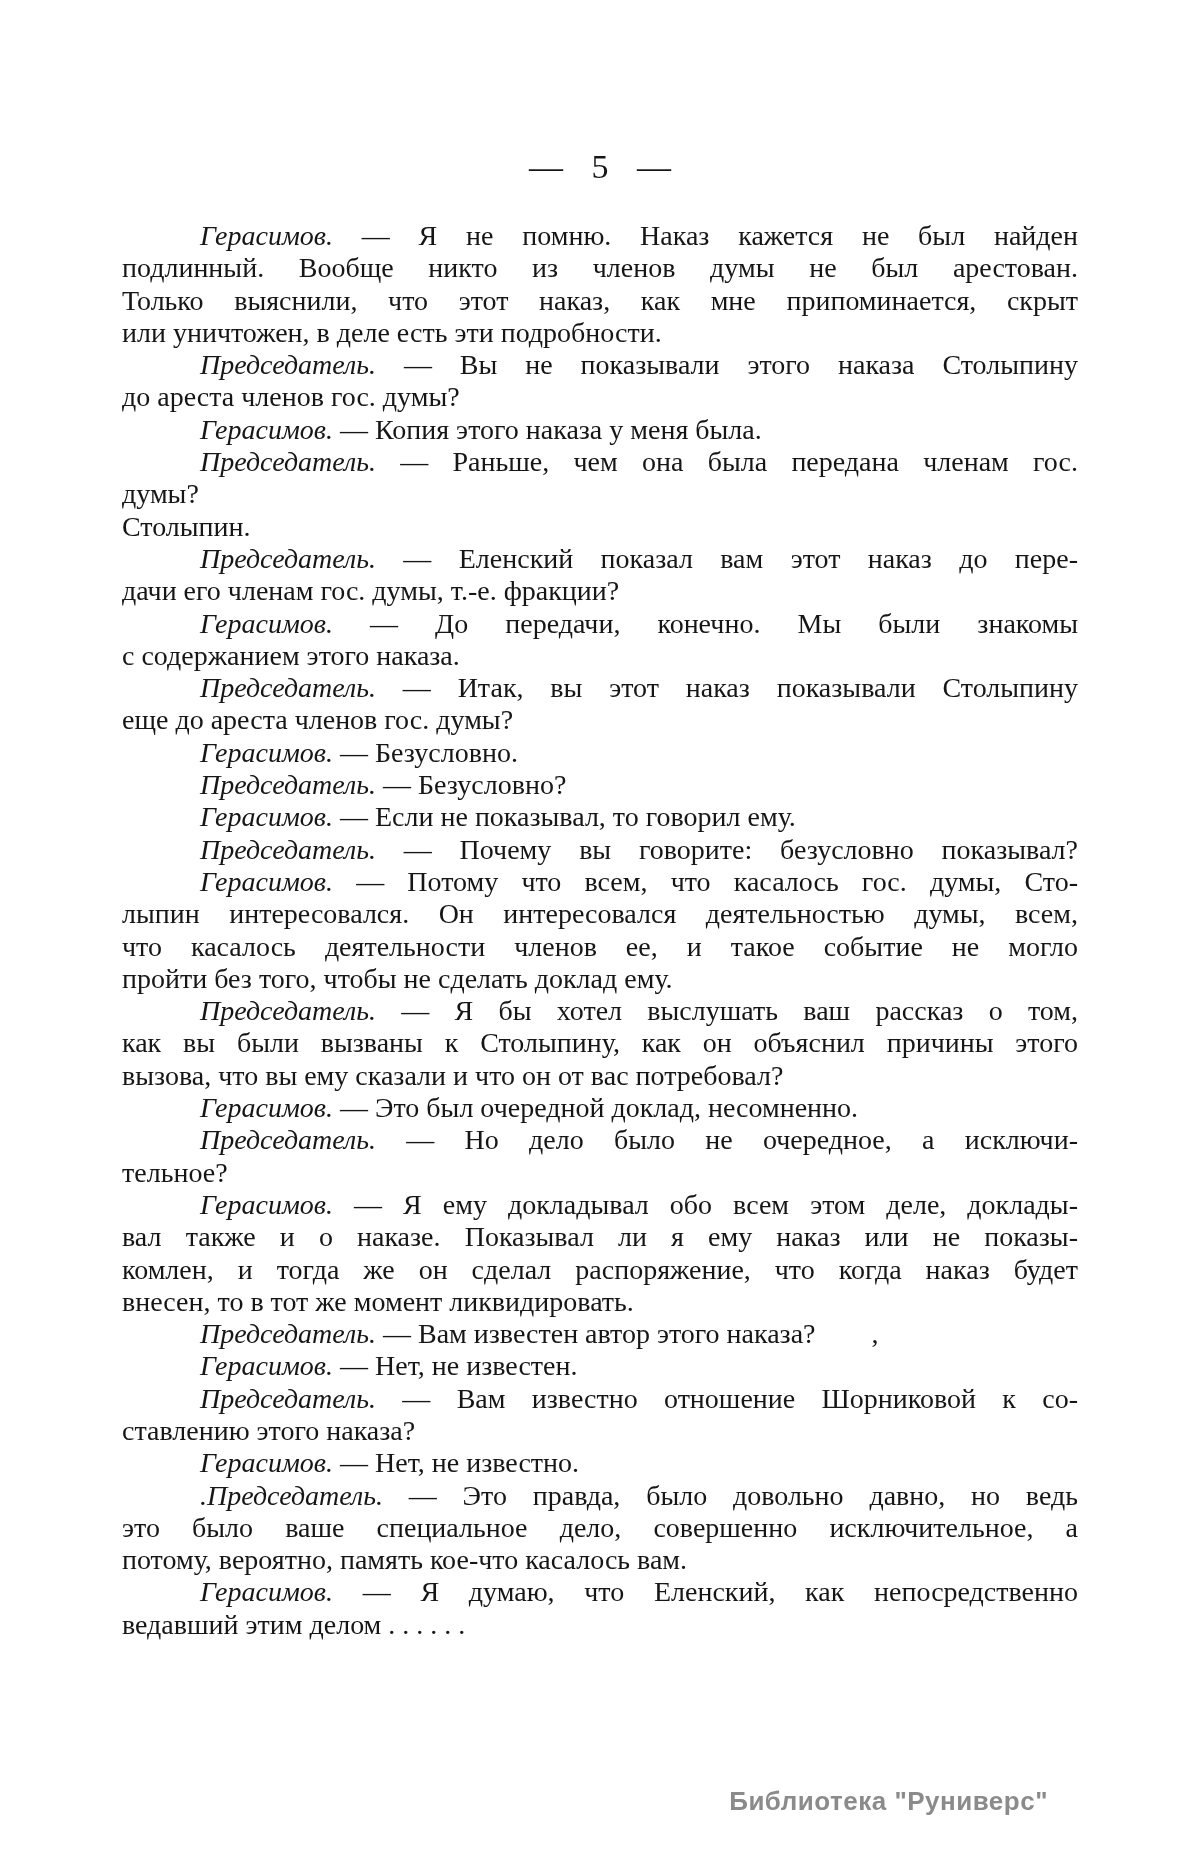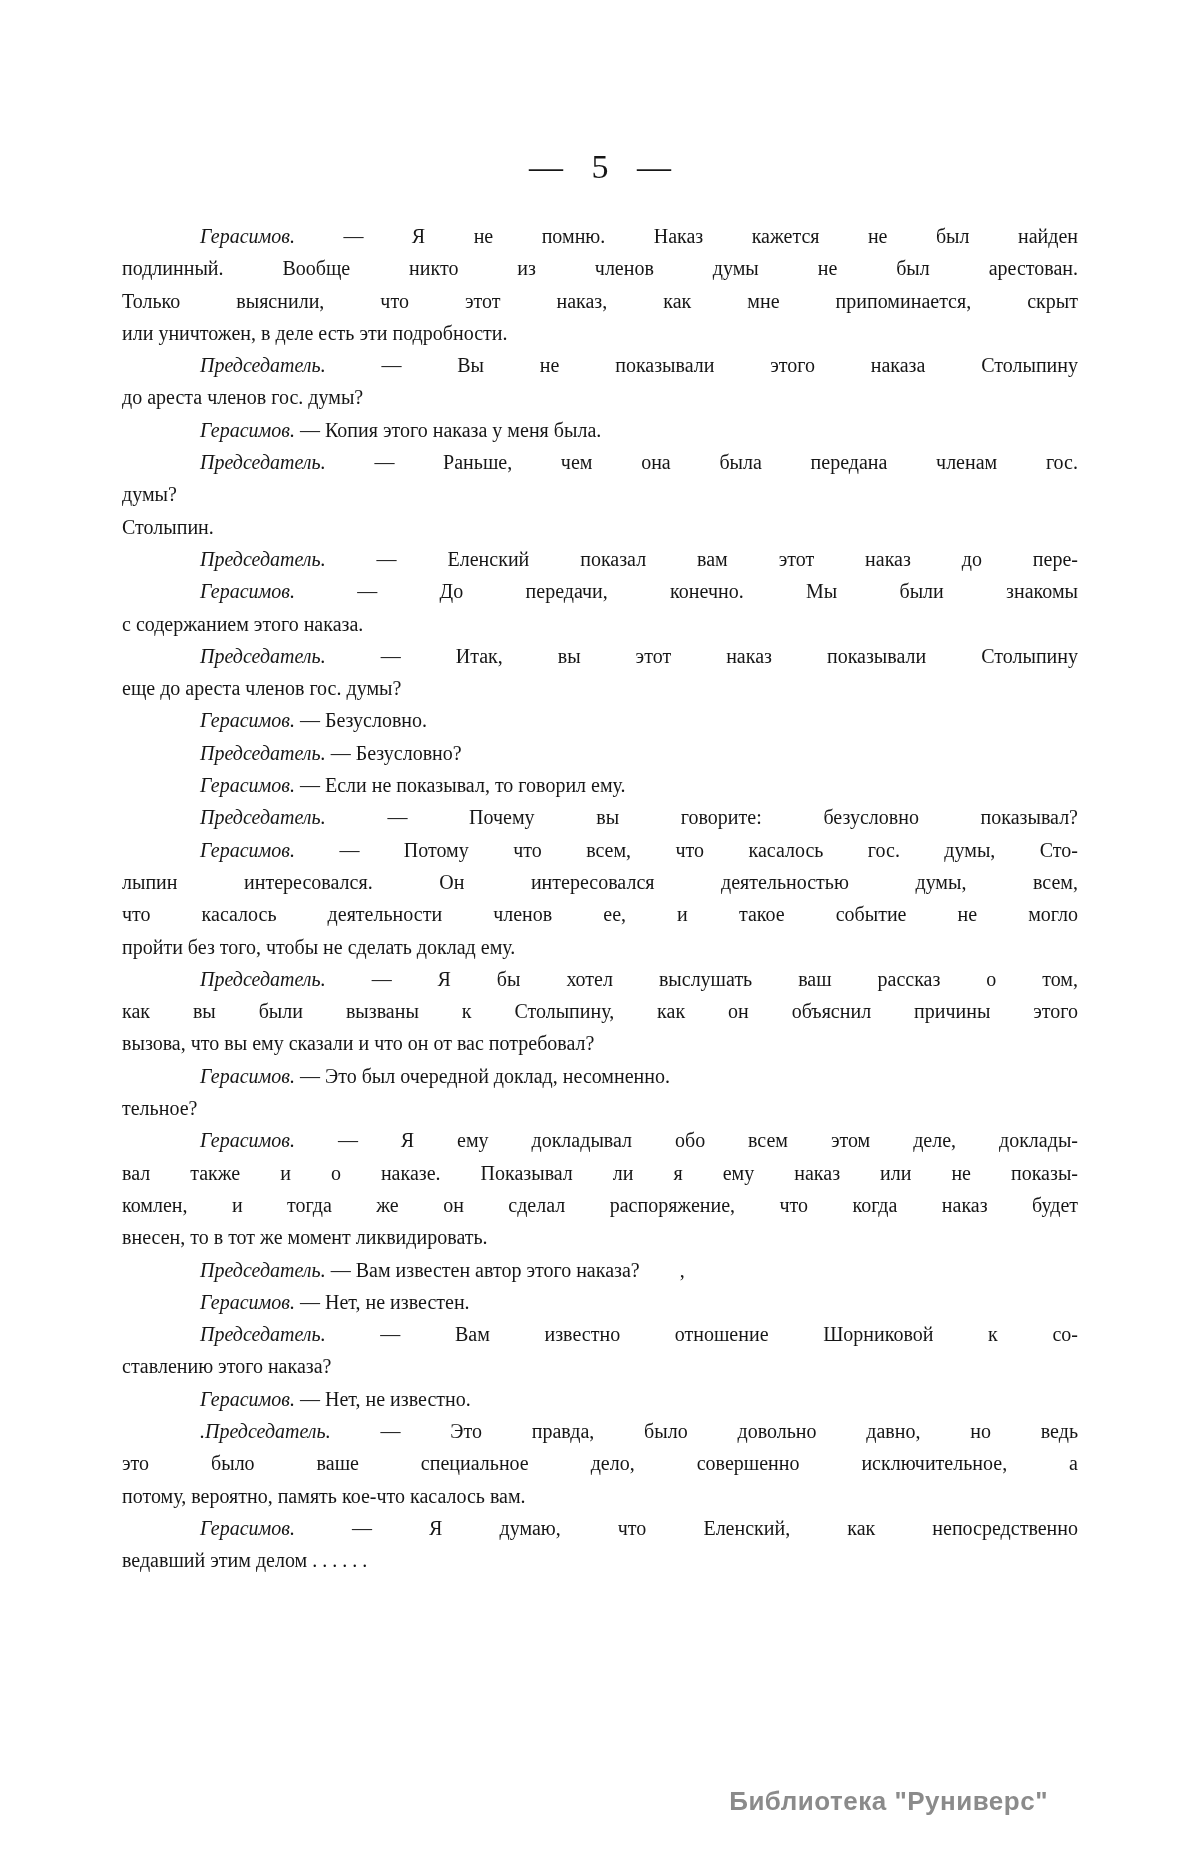--- a/index.html
+++ b/index.html
@@ -24,21 +24,21 @@
     text-align: center;
     font-size: 34px;
     word-spacing: 20px;
     color: #161616;
   }
   .dialogue {
     position: absolute;
     top: 220px;
     left: 122px;
     width: 956px;
-    font-size: 20px;
+    font-size: 28px;
     line-height: 32.3px;
     color: #161616;
   }
   .line {
     height: 32.3px;
     text-align: justify;
     text-align-last: justify;
     white-space: normal;
   }
   .line.first {
@@ -76,36 +76,38 @@
       <div class="line">подлинный. Вообще никто из членов думы не был арестован.</div>
       <div class="line">Только выяснили, что этот наказ, как мне припоминается, скрыт</div>
       <div class="line last">или уничтожен, в деле есть эти подробности.</div>
       <div class="line first"><span class="speaker">Председатель.</span><span> — Вы не показывали этого наказа Столыпину</span></div>
       <div class="line last">до ареста членов гос. думы?</div>
       <div class="line first last"><span class="speaker">Герасимов.</span><span> — Копия этого наказа у меня была.</span></div>
       <div class="line first"><span class="speaker">Председатель.</span><span> — Раньше, чем она была передана членам гос.</span></div>
       <div class="line last">думы?</div>
       <div class="line last">Столыпин.</div>
       <div class="line first"><span class="speaker">Председатель.</span><span> — Еленский показал вам этот наказ до пере-</span></div>
+      <div class="line last">дачи его членам гос. думы, т.-е. фракции?</div>
       <div class="line first"><span class="speaker">Герасимов.</span><span> — До передачи, конечно.  Мы были знакомы</span></div>
       <div class="line last">с содержанием этого наказа.</div>
       <div class="line first"><span class="speaker">Председатель.</span><span> — Итак, вы этот наказ показывали Столыпину</span></div>
       <div class="line last">еще до ареста членов гос. думы?</div>
       <div class="line first last"><span class="speaker">Герасимов.</span><span> — Безусловно.</span></div>
       <div class="line first last"><span class="speaker">Председатель.</span><span> — Безусловно?</span></div>
       <div class="line first last"><span class="speaker">Герасимов.</span><span> — Если не показывал, то говорил ему.</span></div>
       <div class="line first last fill"><span class="speaker">Председатель.</span><span> — Почему вы говорите: безусловно показывал?</span></div>
       <div class="line first"><span class="speaker">Герасимов.</span><span> — Потому что всем, что касалось гос. думы, Сто-</span></div>
       <div class="line">лыпин интересовался. Он интересовался деятельностью думы, всем,</div>
       <div class="line">что касалось деятельности членов ее, и такое событие не могло</div>
       <div class="line last">пройти без того, чтобы не сделать доклад ему.</div>
       <div class="line first"><span class="speaker">Председатель.</span><span> — Я бы хотел выслушать ваш рассказ о том,</span></div>
       <div class="line">как вы были вызваны к Столыпину, как он объяснил причины этого</div>
       <div class="line last">вызова, что вы ему сказали и что он от вас потребовал?</div>
       <div class="line first last"><span class="speaker">Герасимов.</span><span> — Это был очередной доклад, несомненно.</span></div>
+      <div class="line first"><span class="speaker">Председатель.</span><span> — Но дело было не очередное, а исключи-</span></div>
       <div class="line last">тельное?</div>
       <div class="line first"><span class="speaker">Герасимов.</span><span> — Я ему докладывал обо всем этом деле, доклады-</span></div>
       <div class="line">вал также и о наказе.  Показывал ли я ему наказ или не показы-</div>
       <div class="line">комлен, и тогда же он сделал распоряжение, что когда наказ будет</div>
       <div class="line last">внесен, то в тот же момент ликвидировать.</div>
       <div class="line first last"><span class="speaker">Председатель.</span><span> — Вам известен автор этого наказа?&nbsp;&nbsp;&nbsp;&nbsp;&nbsp;&nbsp;&nbsp;&nbsp;,</span></div>
       <div class="line first last"><span class="speaker">Герасимов.</span><span> — Нет, не известен.</span></div>
       <div class="line first"><span class="speaker">Председатель.</span><span> — Вам известно отношение Шорниковой к со-</span></div>
       <div class="line last">ставлению этого наказа?</div>
       <div class="line first last"><span class="speaker">Герасимов.</span><span> — Нет, не известно.</span></div>

